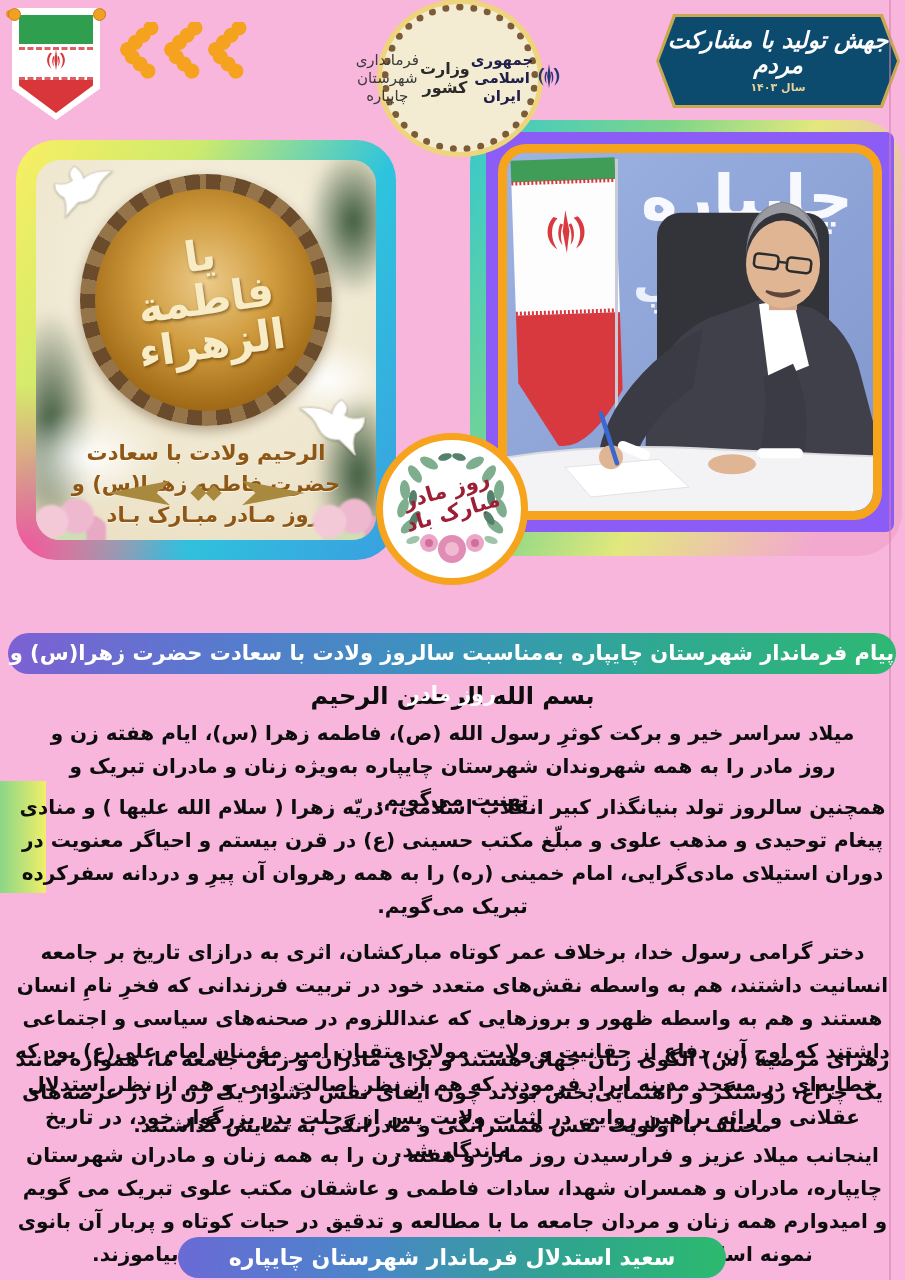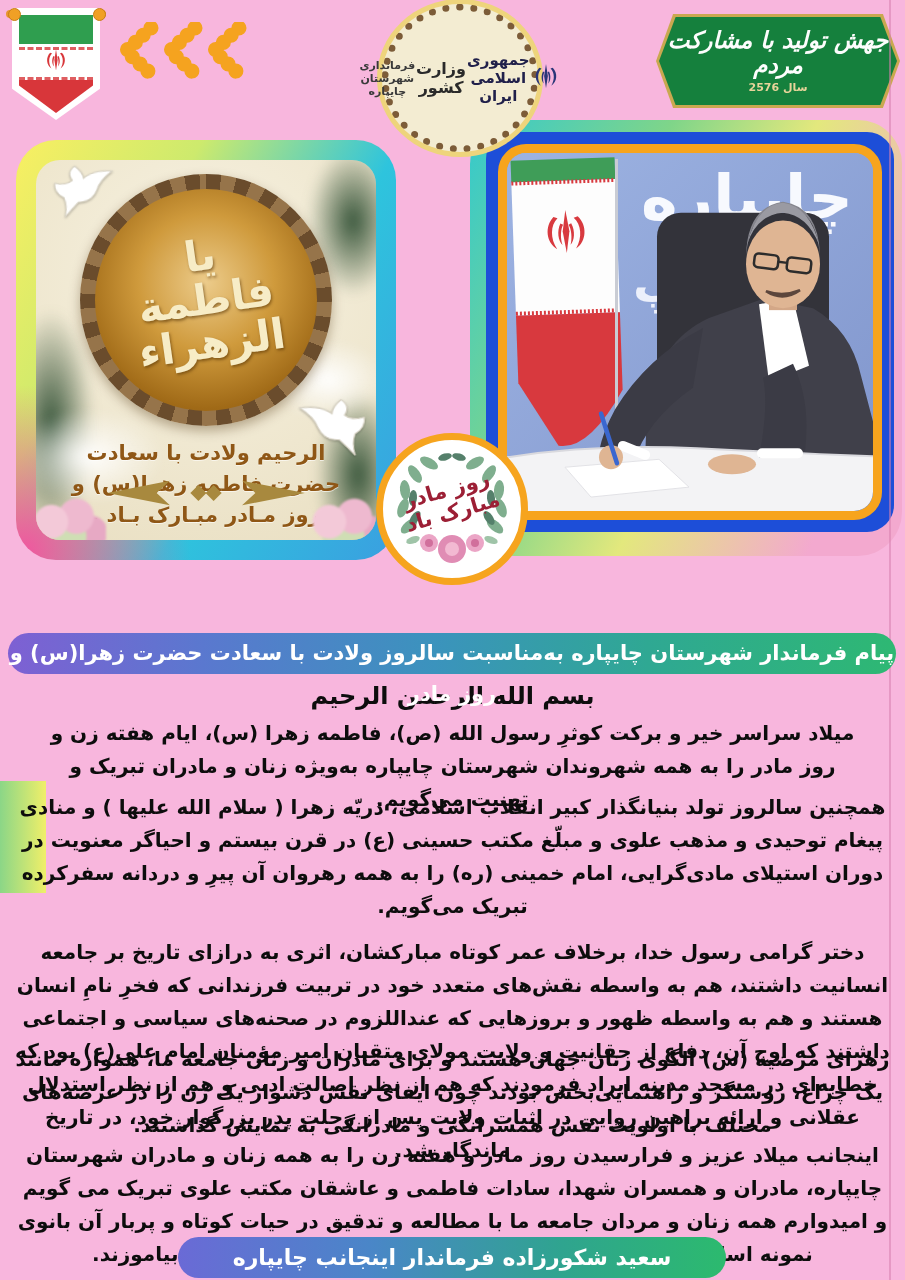--- a/index.html
+++ b/index.html
@@ -21,26 +21,26 @@
   .pennant-flag .stamp{position:absolute;left:0;right:0;height:0;border-top:3px dashed #d8363a;opacity:.8;}
   .pennant-flag .emblem-wrap{position:absolute;left:50%;top:46%;transform:translate(-50%,-50%);width:26px;height:26px;}
   .knob{width:11px;height:11px;border-radius:50%;background:#f0a025;border:1px solid #c87f16;}
   .chevrons{left:116px;top:22px;width:134px;height:58px;}
   .seal{left:382px;top:4px;width:156px;height:148px;border-radius:50%;
     background:#f3ecd2;border:7px dotted #7c5c38;box-sizing:border-box;
     box-shadow:0 0 0 5px #eed47c;display:flex;flex-direction:row;
     align-items:center;justify-content:center;text-align:center;gap:1px;z-index:3;}
   .seal-l1{font-size:15px;font-weight:700;color:#20204a;}
   .seal-l2{font-size:16px;font-weight:700;color:#2a2a2a;}
-  .seal-l3{font-size:11px;font-weight:700;color:#3a3a3a;}
+  .seal-l3{font-size:15px;font-weight:400;color:#3a3a3a;}
   .year-badge{left:656px;top:14px;width:244px;height:94px;
     clip-path:polygon(7% 0,93% 0,100% 50%,93% 100%,7% 100%,0 50%);background:#c9a850;}
   .year-badge-inner{position:absolute;left:3px;top:3px;right:3px;bottom:3px;
     clip-path:polygon(7% 0,93% 0,100% 50%,93% 100%,7% 100%,0 50%);
-    background:#15803d;display:flex;flex-direction:column;align-items:center;justify-content:center;}
+    background:#0c4a6e;display:flex;flex-direction:column;align-items:center;justify-content:center;}
   .year-slogan{color:#fdfdfd;font-size:23px;font-weight:800;font-style:italic;text-align:center;line-height:1.1;}
   .year-small{color:#e8d49a;font-size:11px;font-weight:700;margin-top:3px;}
   
   .left-card{left:16px;top:140px;width:380px;height:420px;border-radius:40px;box-sizing:border-box;padding:20px;
     background-image:
       radial-gradient(circle at 2% 98%, #f0569f 0%, rgba(240,86,159,0) 30%),
       linear-gradient(120deg,#f9ef62 0%,#cdea6d 30%,#2ec4dd 62%,#3a9fe0 100%);}
   .card-inner{position:relative;width:100%;height:100%;border-radius:24px;overflow:hidden;
     background:radial-gradient(circle at 50% 30%, #f7f2e2 0%, #efe7cf 60%, #e9dfc2 100%);}
   .pine{position:absolute;border-radius:50%;filter:blur(6px);
@@ -61,21 +61,21 @@
   .divider{position:absolute;left:50%;transform:translateX(-50%);bottom:24px;}
   .flower{position:absolute;bottom:-6px;width:78px;height:54px;filter:blur(1px);
     background-image:
       radial-gradient(circle at 30% 55%, #f3c9d8 0 26%, rgba(0,0,0,0) 28%),
       radial-gradient(circle at 62% 45%, #eeb9cf 0 30%, rgba(0,0,0,0) 32%),
       radial-gradient(circle at 48% 82%, #cfdeb4 0 34%, rgba(0,0,0,0) 36%),
       radial-gradient(circle at 80% 75%, #e7a9c4 0 22%, rgba(0,0,0,0) 24%);}
   
   .photo-backing{left:470px;top:120px;width:432px;height:436px;border-radius:44px;
     background:linear-gradient(115deg,#35c9cd 0%,#7fd589 32%,#e3e87d 55%,#f3a9cf 85%);}
-  .photo-frame{left:486px;top:132px;width:408px;height:400px;border-radius:27px;background:#1d4ed8;
+  .photo-frame{left:486px;top:132px;width:408px;height:400px;border-radius:8px;background:#8b5cf6;
     box-sizing:border-box;padding:12px;}
   .photo-orange{width:100%;height:100%;border-radius:28px;border:9px solid #f7a41d;box-sizing:border-box;
     overflow:hidden;background:#8fa8da;}
   .photo-orange svg{display:block;width:100%;height:100%;}
   
   .mday-badge{left:376px;top:433px;width:152px;height:152px;border-radius:50%;
     background:#ffffff;border:7px solid #f6a41e;box-sizing:border-box;overflow:hidden;z-index:4;}
   .mday-text{position:absolute;inset:0;display:flex;flex-direction:column;align-items:center;justify-content:center;
     transform:rotate(-16deg) translateY(-8px);color:#9c1f35;font-weight:800;text-align:center;}
   .mday-text .l1{font-size:21px;line-height:22px;}
@@ -150,21 +150,21 @@
       </svg>
     </span>
     <div class="seal-l1">جمهوری اسلامی ایران</div>
     <div class="seal-l2">وزارت کشور</div>
     <div class="seal-l3">فرمانداری شهرستان چایپاره</div>
   </div>
 
   <div class="abs year-badge">
     <div class="year-badge-inner">
       <div class="year-slogan">جهش تولید با مشارکت مردم</div>
-      <div class="year-small">سال 2576</div>
+      <div class="year-small">سال ۱۴۰۳</div>
     </div>
   </div>
 
   <div class="abs left-card">
     <div class="card-inner">
       <div class="pine" style="left:-28px;top:150px;width:86px;height:230px;"></div>
       <div class="pine" style="right:-22px;top:-14px;width:90px;height:150px;"></div>
       <div class="pine" style="right:-24px;top:230px;width:84px;height:170px;"></div>
       <div class="cloud" style="left:-22px;bottom:36px;width:150px;height:95px;"></div>
       <div class="cloud" style="right:-12px;bottom:120px;width:120px;height:80px;"></div>
@@ -316,16 +316,16 @@
   <div class="abs basmala">بسم الله الرحمن الرحیم</div>
 
   <div class="abs deco-square"></div>
 
   <div class="abs para p2">همچنین سالروز تولد بنیانگذار کبیر انقلاب اسلامی، ذریّه زهرا ( سلام الله علیها ) و منادی پیغام توحیدی و مذهب علوی و مبلّغ مکتب حسینی (ع) در قرن بیستم و احیاگر معنویت در دوران استیلای مادی‌گرایی، امام خمینی (ره) را به همه رهروان آن پیرِ و دردانه سفرکرده تبریک می‌گویم.</div>
   <div class="abs para p1">میلاد سراسر خیر و برکت کوثرِ رسول الله (ص)، فاطمه زهرا (س)، ایام هفته زن و روز مادر را به همه شهروندان شهرستان چایپاره به‌ویژه زنان و مادران تبریک و تهنیت می‌گویم.</div>
   <div class="abs para p3">دختر گرامی رسول خدا، برخلاف عمر کوتاه مبارکشان، اثری به درازای تاریخ بر جامعه انسانیت داشتند، هم به واسطه نقش‌های متعدد خود در تربیت فرزندانی که فخرِ نامِ انسان هستند و هم به واسطه ظهور و بروزهایی که عنداللزوم در صحنه‌های سیاسی و اجتماعی داشتند که اوج آن، دفاع از حقانیت و ولایت مولای متقیان امیر مؤمنان امام علی(ع) بود که خطابه‌ای در مسجد مدینه ایراد فرمودند که هم از نظر اصالتِ ادبی و هم از نظر استدلال عقلانی و ارائه براهین روایی در اثبات ولایت پس از رحلت پدر بزرگوار خود، در تاریخ ماندگار شد.</div>
   <div class="abs para p4">زهرای مرضیه (س) الگوی زنان جهان هستند و برای مادران و زنان جامعه ما، همواره مانند یک چراغ، روشنگر و راهنمایی‌بخش بودند چون ایفای نقش دشوار یک زن را در عرصه‌های مختلف با اولویت نقش همسرانگی و مادرانگی به نمایش گذاشتند.</div>
   <div class="abs para p5">اینجانب میلاد عزیز و فرارسیدن روز مادر و هفته زن را به همه زنان و مادران شهرستان چایپاره، مادران و همسران شهدا، سادات فاطمی و عاشقان مکتب علوی تبریک می گویم و امیدوارم همه زنان و مردان جامعه ما با مطالعه و تدقیق در حیات کوتاه و پربار آن بانوی نمونه اسلام، بتوانند درس‌های مهمی برای زندگی در جهان امروز بیاموزند.</div>
 
-  <div class="abs signature">سعید شکورزاده فرماندار اینجانب چایپاره</div>
+  <div class="abs signature">سعید استدلال فرماندار شهرستان چایپاره</div>
 
   <div class="abs edge-line"></div>
 </div>
 
 </body></html>

